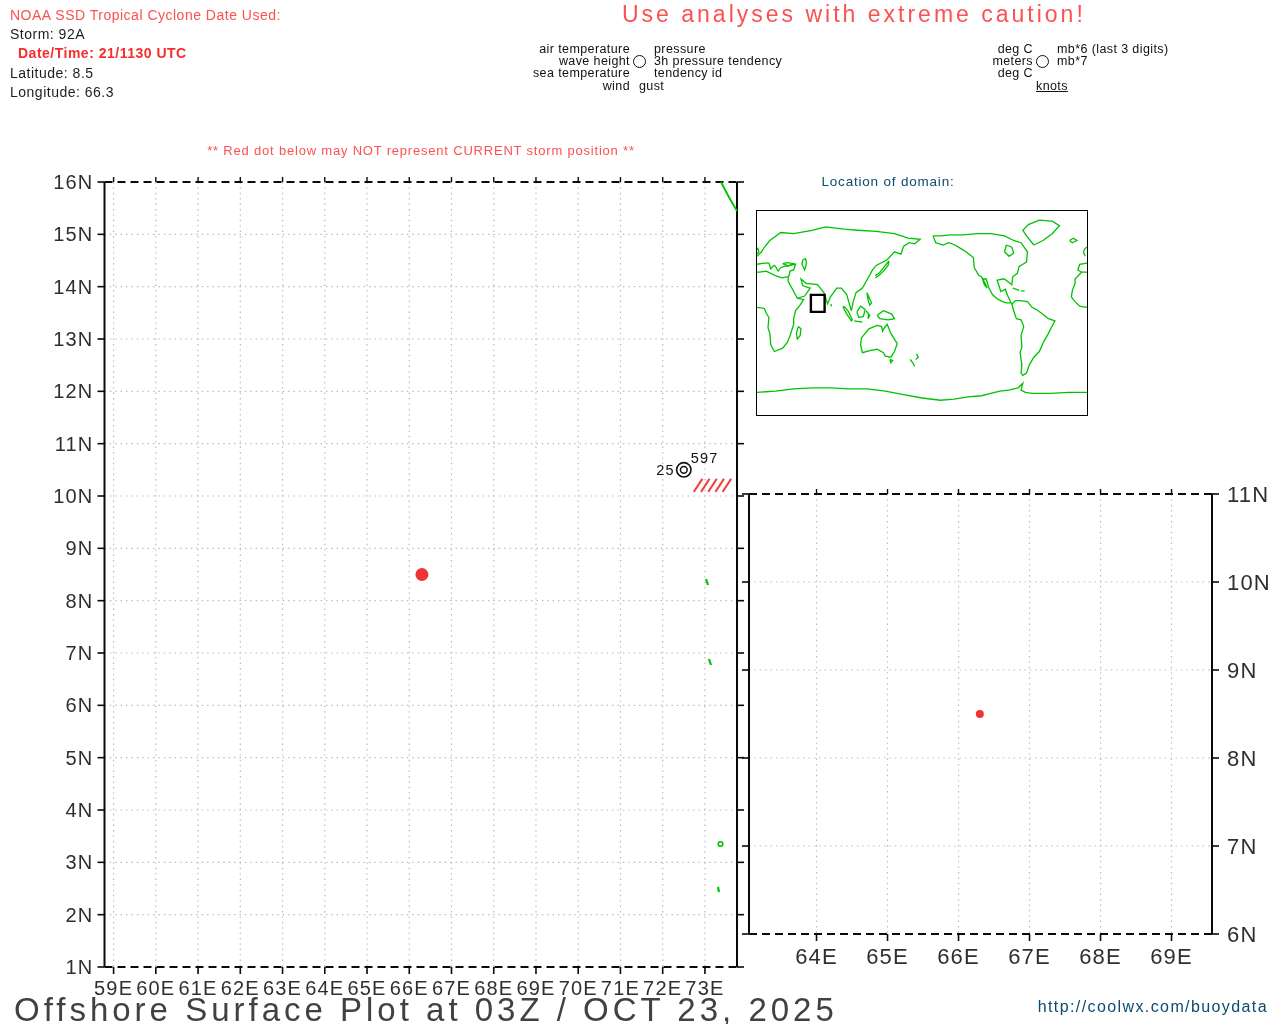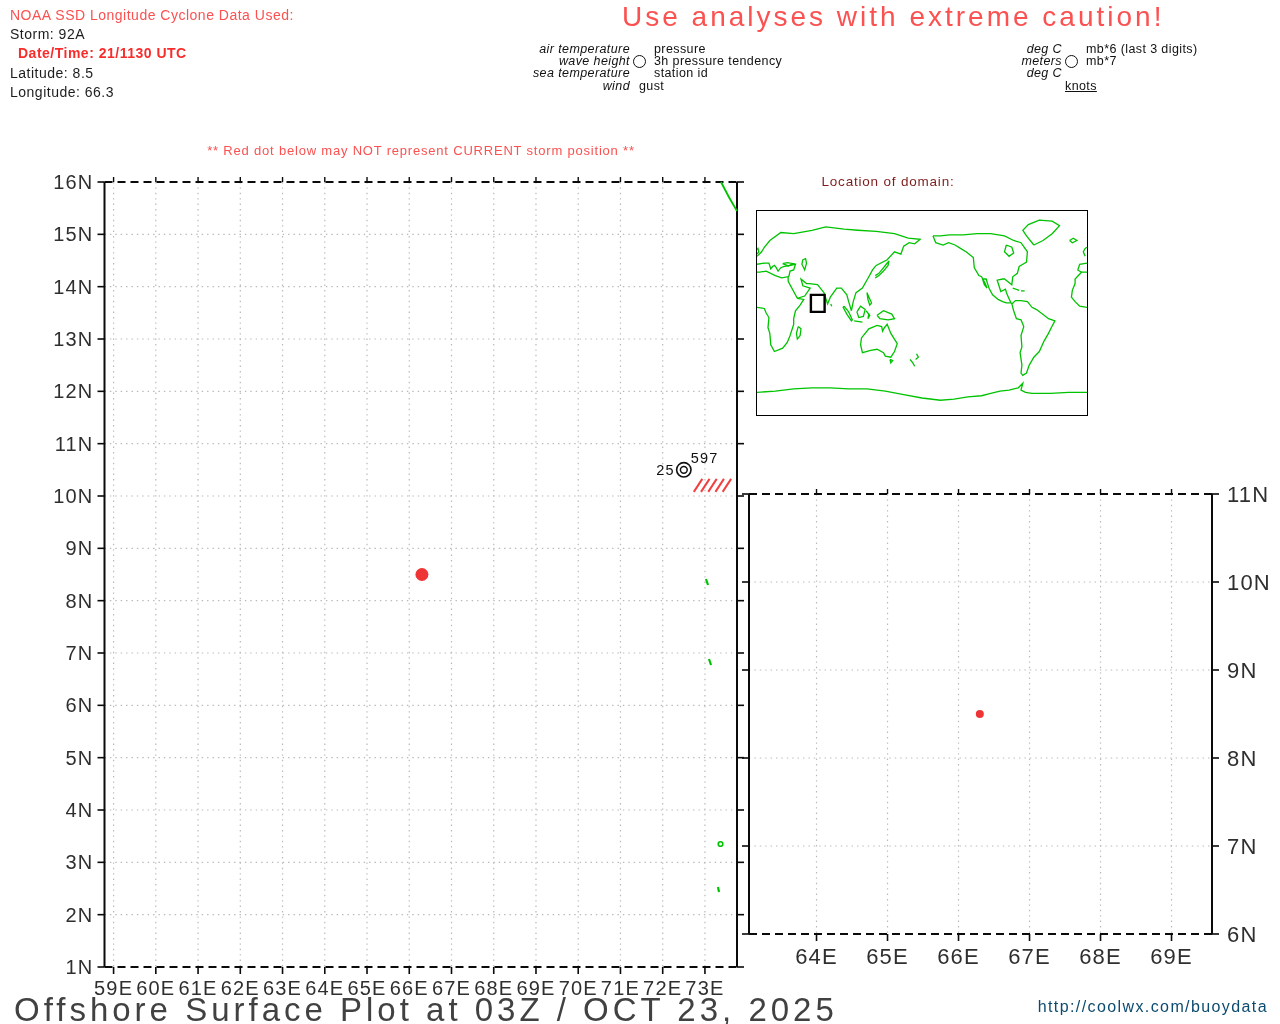--- a/index.html
+++ b/index.html
@@ -6,48 +6,48 @@
   body{
     width:1280px;height:1024px;position:relative;background:#ffffff;overflow:hidden;
     font-family:"Liberation Sans", sans-serif;color:#161616;
   }
   .abs{position:absolute;white-space:nowrap;}
   
   .storm-info{left:10px;top:6px;font-size:14px;line-height:19.2px;letter-spacing:0.5px;color:#1d1d1d;}
   .red-light{color:#fb5151;}
   .red-bold{color:#f92c2c;font-weight:bold;margin-left:8px;}
   
-  .caution{left:622px;top:1px;font-size:28px;letter-spacing:3px;color:#fb5151;}
+  .caution{left:622px;top:1px;font-size:23px;letter-spacing:3px;color:#fb5151;}
   
   .legend{position:absolute;top:43px;font-size:12.5px;line-height:12.2px;letter-spacing:0.4px;color:#111;}
   .legend .lrow{display:flex;align-items:center;height:12.2px;}
-  .legend .lcell.left{width:120px;text-align:right;font-style:italic;}
+  .legend .lcell.left{width:120px;text-align:right;}
   .legend .lcell.mid{width:18px;display:flex;justify-content:center;align-items:center;}
   .legend .lcell.right{text-align:left;padding-left:6px;}
   .legend .shift-r{margin-right:-15px;}
   .legend .shift-l{margin-left:-21px;text-decoration:underline;}
   .circle-icon{width:11px;height:11px;border:1.7px solid #111;border-radius:50%;display:inline-block;background:#fff;}
   .station-legend{left:510px;}
-  .units-legend{left:942px;}
+  .units-legend{left:913px;}
   
   .dot-warning{left:421px;top:143px;transform:translateX(-50%);font-size:13px;letter-spacing:0.8px;color:#fb5151;}
   
-  .inset-title{left:888px;top:174px;transform:translateX(-50%);font-size:13.5px;letter-spacing:0.8px;color:#7f1d1d;}
+  .inset-title{left:888px;top:174px;transform:translateX(-50%);font-size:13.5px;letter-spacing:0.8px;color:#0c4a6e;}
   .world-map{left:756px;top:210px;width:330px;height:204px;border:1.6px solid #000;background:#fff;}
   
   .footer-title{left:14px;top:991px;font-size:33px;letter-spacing:4px;color:#414141;}
   .footer-url{right:12px;top:998px;font-size:16px;letter-spacing:1.4px;color:#0c4a6e;}
   svg text{font-family:"Liberation Sans", sans-serif;}
   #plots-svg{position:absolute;left:0;top:0;}
 </style>
 </head>
 <body>
 
 <div class="abs storm-info">
-  <div class="red-light">NOAA SSD Longitude Cyclone Data Used:</div>
+  <div class="red-light">NOAA SSD Tropical Cyclone Date Used:</div>
   <div>Storm: 92A</div>
   <div class="red-bold">Date/Time: 21/1130 UTC</div>
   <div>Latitude: 8.5</div>
   <div>Longitude: 66.3</div>
 </div>
 
 <div class="abs caution">Use analyses with extreme caution!</div>
 
 <div class="legend station-legend">
   <div class="lrow">
@@ -58,21 +58,21 @@
   <div class="lrow">
     <span class="lcell left">wave height</span>
     <span class="lcell mid">
         <span class="circle-icon"></span>
       </span>
     <span class="lcell right">3h pressure tendency</span>
   </div>
   <div class="lrow">
     <span class="lcell left">sea temperature</span>
     <span class="lcell mid"></span>
-    <span class="lcell right">station id</span>
+    <span class="lcell right">tendency id</span>
   </div>
   <div class="lrow">
     <span class="lcell left shift-r">wind</span>
     <span class="lcell mid"></span>
     <span class="lcell right">gust</span>
   </div>
 </div>
 
 <div class="legend units-legend">
   <div class="lrow">

